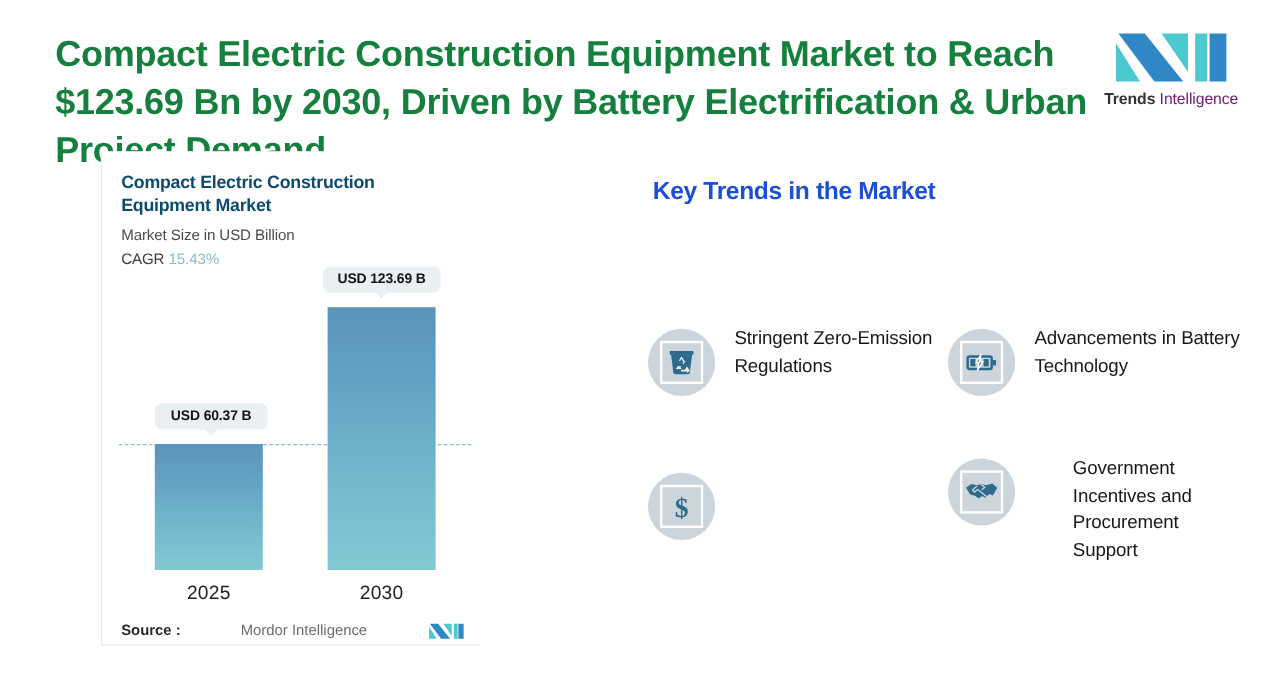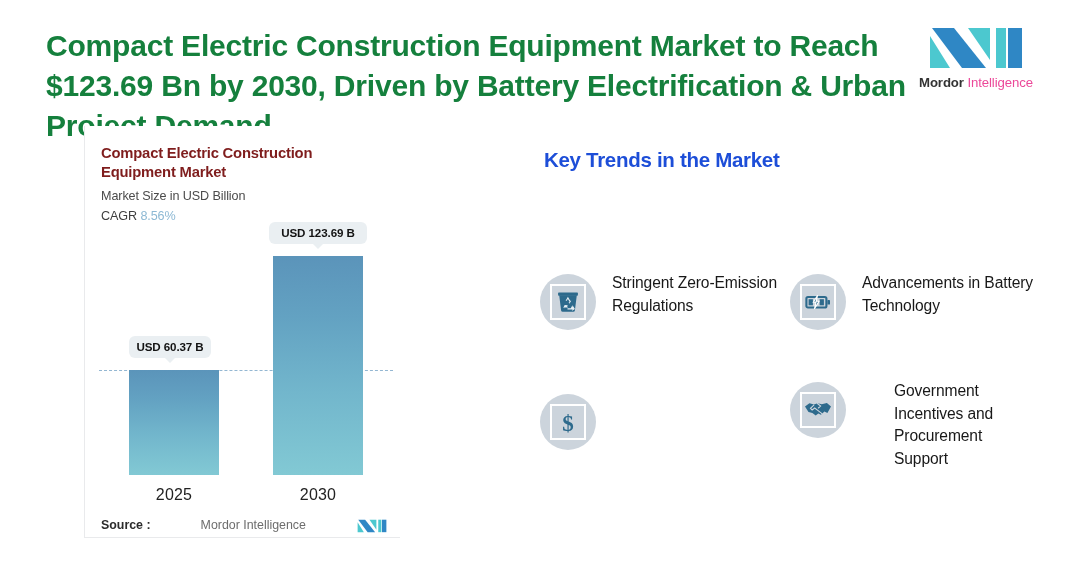--- a/index.html
+++ b/index.html
@@ -21,33 +21,33 @@
     position: absolute; left: 926px; top: 20px;
     width: 100px; height: 76px;
     display: flex; flex-direction: column; align-items: center;
   }
   .brand-mark { width: 96px; height: 50px; display:block; }
   .brand-word {
     margin-top: 5px; font-size: 13.2px; color: #4a4a4a; white-space: nowrap;
     letter-spacing: -0.1px;
   }
   .brand-word b { font-weight: 700; color:#333; }
-  .brand-word span { font-weight: 400; color:#ec4899; }
+  .brand-word span { font-weight: 400; color:#701a75; }
 
   
   .chart-card {
     position: absolute; left: 84px; top: 126px;
     width: 316px; height: 412px;
     border-left: 1px solid #e9eaec;
     border-bottom: 1px solid #e9eaec;
     background: #fff;
   }
   .chart-title {
     position: absolute; left: 16px; top: 18px; width: 250px;
-    font-size: 14.8px; font-weight: 700; line-height: 1.28; color: #7f1d1d;
+    font-size: 14.8px; font-weight: 700; line-height: 1.28; color: #0c4a6e;
     letter-spacing: -0.2px;
   }
   .chart-sub {
     position: absolute; left: 16px; top: 63px;
     font-size: 12.6px; color: #4b4b4b; letter-spacing: -0.1px;
   }
   .chart-cagr {
     position: absolute; left: 16px; top: 83px;
     font-size: 12.6px; color: #3e3e3e; letter-spacing: -0.1px;
   }
@@ -78,21 +78,21 @@
     position: absolute; background: #eaeff2; border-radius: 6px;
     padding: 4px 1px 5px; font-size: 11.6px; font-weight: 700; color: #131313;
     white-space: nowrap; letter-spacing: -0.1px;
   }
   .pill::after {
     content: ""; position: absolute; left: 50%; bottom: -5px;
     transform: translateX(-50%);
     border-left: 6px solid transparent; border-right: 6px solid transparent;
     border-top: 6px solid #eaeff2;
   }
-  .pill-2025 { left: 44px; bottom: 180px; width: 82px; text-align:center; }
+  .pill-2025 { left: 44px; bottom: 180px; width: 94px; text-align:center; }
   .pill-2030 { left: 184px; bottom: 294px; width: 98px; text-align:center; }
 
   .source-row {
     position: absolute; left: 16px; bottom: 4px; width: 286px;
     display: flex; align-items: center; gap: 44px;
   }
   .source-label { font-size: 12.4px; font-weight: 700; color: #2b2b2b; }
   .source-name { font-size: 12.4px; color: #6d6d6d; margin-left: 6px; }
   .source-mark { margin-left: auto; width: 30px; height: 16px; }
 
@@ -136,31 +136,31 @@
 
   <div class="brand-logo">
     <svg class="brand-mark" viewBox="0 0 96 50">
       <polygon points="2,48 2,16 22,48" fill="#4cc8cf"></polygon>
       <polygon points="4,8 26,8 58,48 34,48" fill="#2f87c5"></polygon>
       <polygon points="40,8 62,8 62,40" fill="#4cc8cf"></polygon>
       <polygon points="68,8 78,8 78,48 68,48" fill="#4cc8cf"></polygon>
       <polygon points="80,8 94,8 94,48 80,48" fill="#2f87c5"></polygon>
     </svg>
     <div class="brand-word">
-      <b>Mordor</b><span> </span><span>Intelligence</span>
+      <b>Trends</b><span> </span><span>Intelligence</span>
     </div>
   </div>
 
   <div class="chart-card">
 
     <div class="chart-title">Compact Electric Construction Equipment Market</div>
     <div class="chart-sub">Market Size in USD Billion</div>
     <div class="chart-cagr">
       <span>CAGR</span>
-      <span class="val">8.56%</span>
+      <span class="val">15.43%</span>
     </div>
 
     <div class="plot">
       <div class="dashline"></div>
 
       <div class="bar bar-2025"></div>
       <div class="bar bar-2030"></div>
 
       <div class="pill pill-2025">USD 60.37 B</div>
       <div class="pill pill-2030">USD 123.69 B</div>

